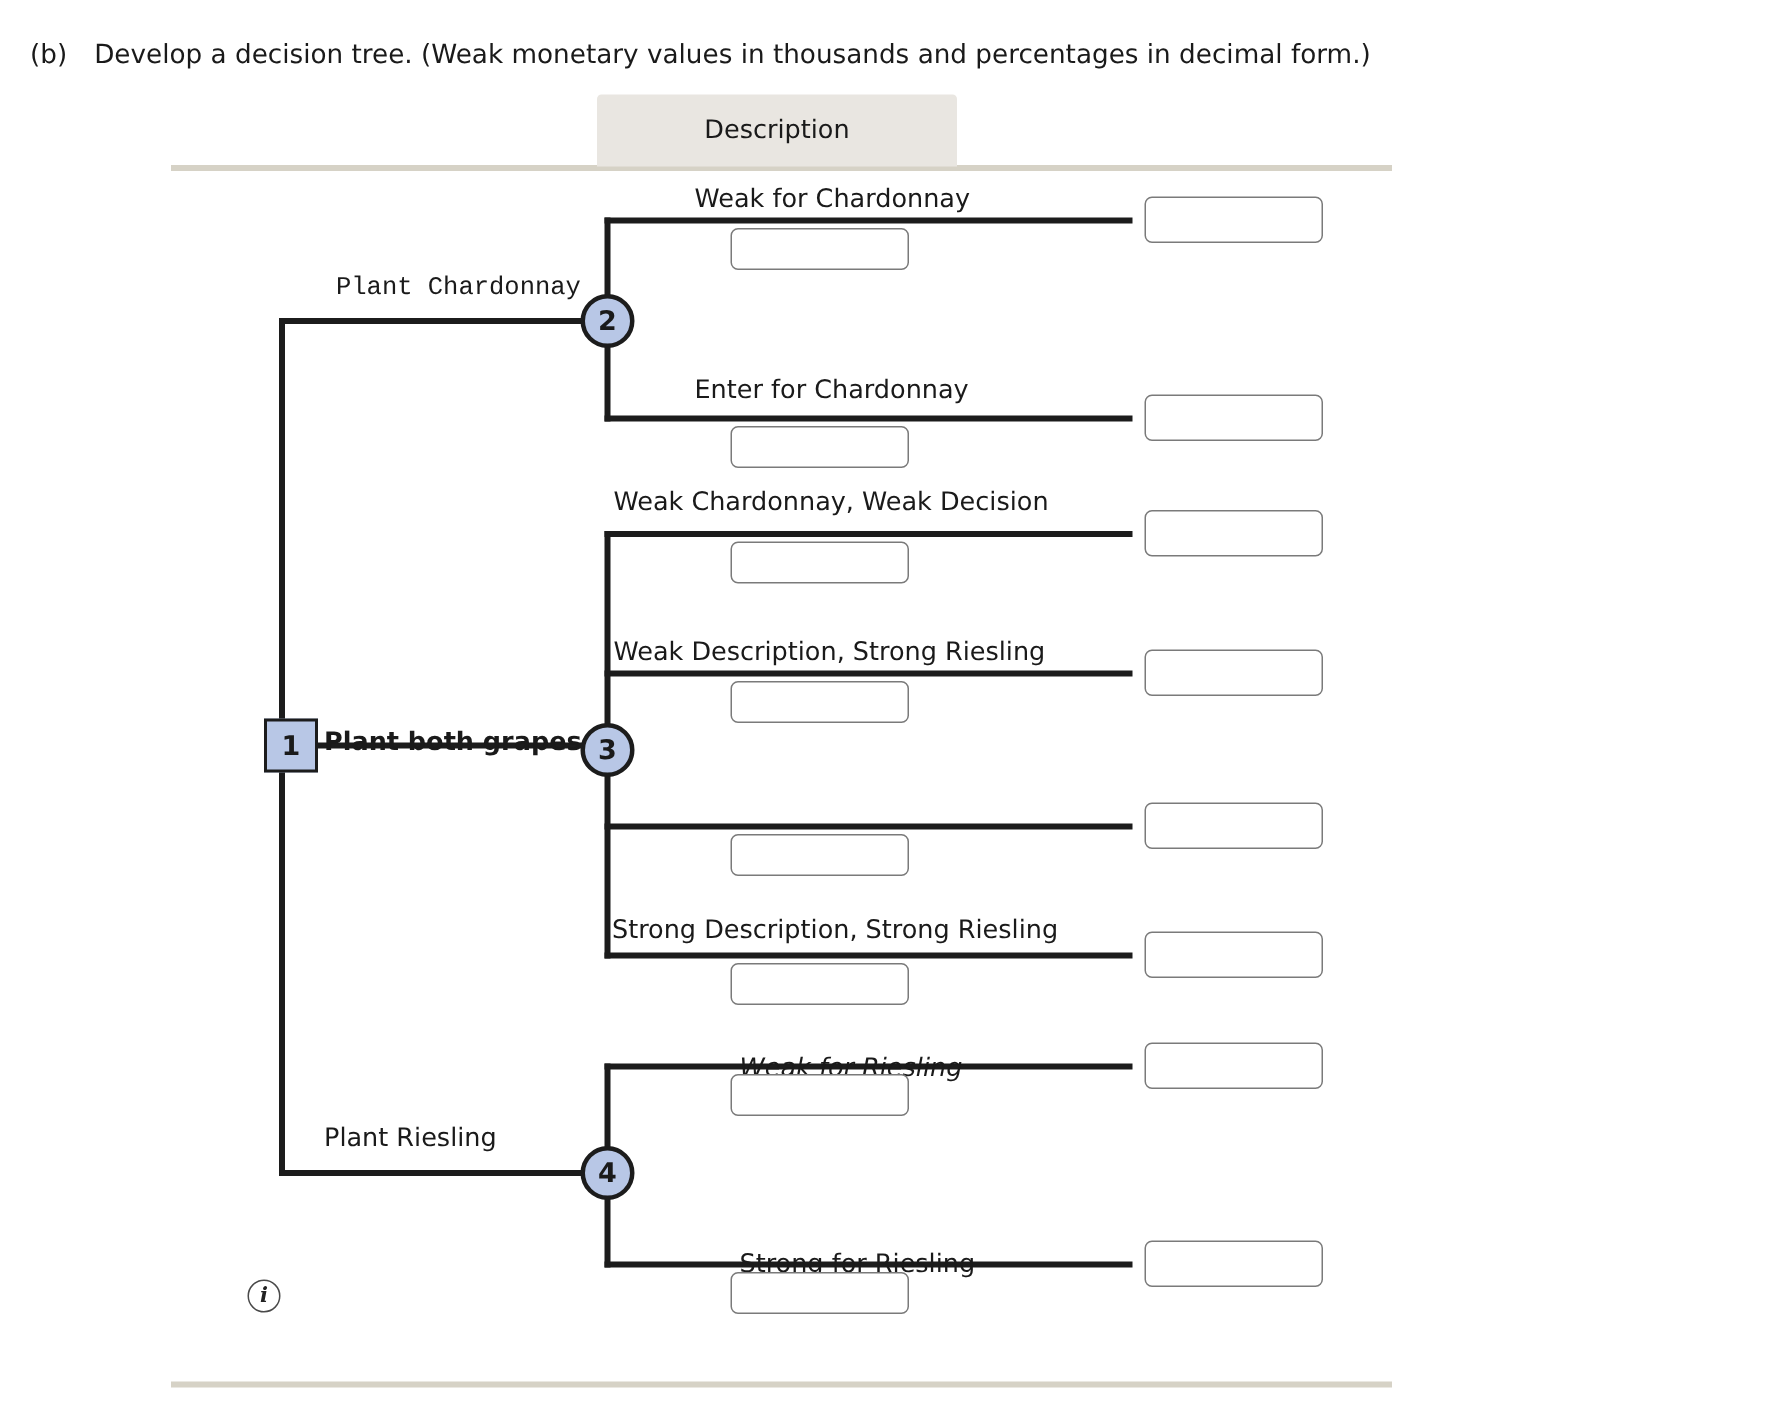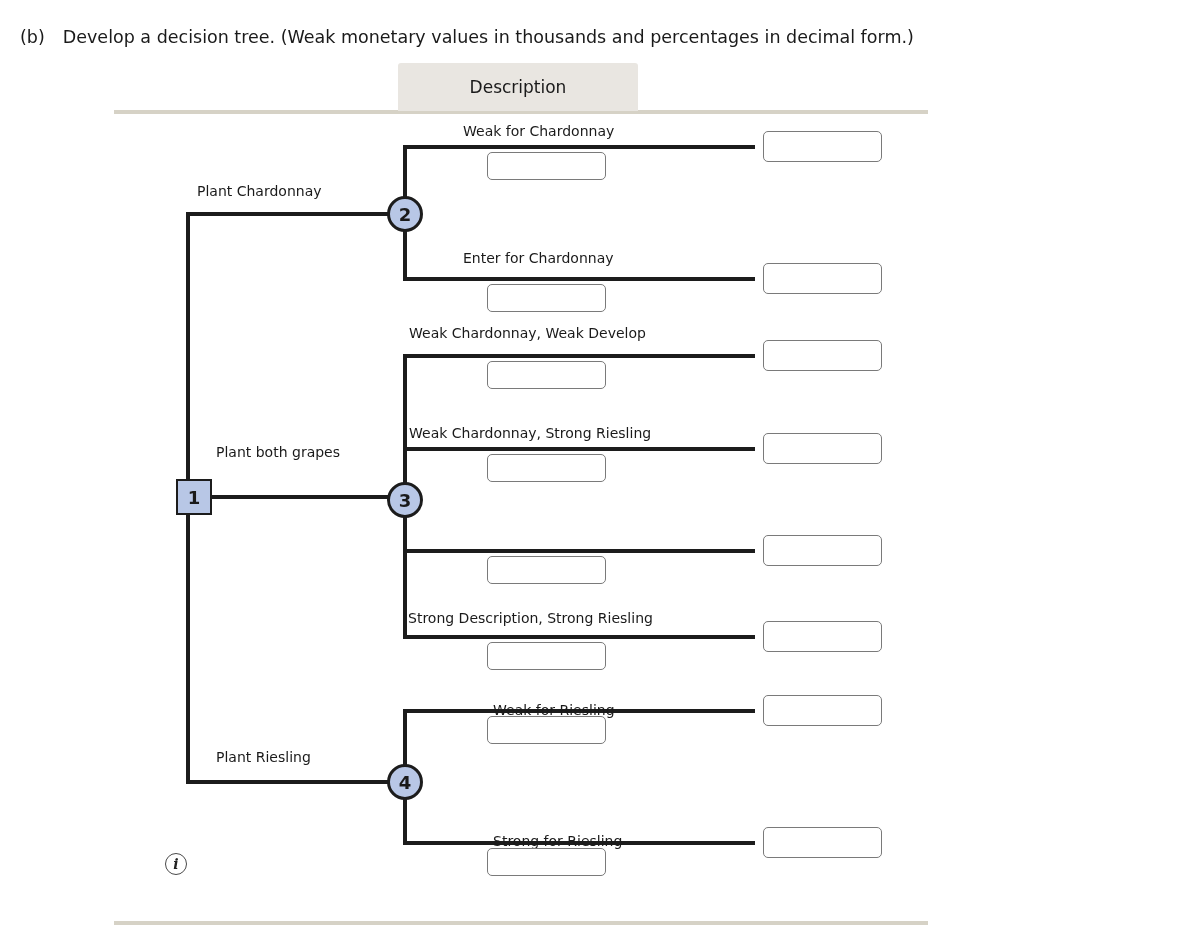--- a/index.html
+++ b/index.html
@@ -20,21 +20,21 @@
   }
   .tab-inactive{
     position:absolute;left:398px;top:63px;width:240px;height:48px;box-sizing:border-box;
     background:var(--tab-inactive-bg,#e9e6e1);border-radius:3px 3px 0 0;z-index:2;
     display:flex;align-items:center;justify-content:center;font-size:17px;cursor:pointer;
   }
   
   .hline,.vline{position:absolute;background:var(--line,#1c1c1c);}
   .hline{height:4px;}
   .vline{width:4px;}
-  .branch-label{position:absolute;font-size:14px;white-space:nowrap;z-index:4;}
+  .branch-label{position:absolute;font-size:17px;white-space:nowrap;z-index:4;}
   .node{
     position:absolute;width:36px;height:36px;box-sizing:border-box;z-index:5;
     background:var(--node-fill,#b8c7e6);border:3px solid var(--node-border,#1c1c1c);
     display:flex;align-items:center;justify-content:center;font-size:18px;font-weight:bold;
   }
   .node.circle{border-radius:50%;}
   .node.square{border-width:2.5px;}
   input.prob,input.payoff{
     position:absolute;box-sizing:border-box;background:#fff;border:1px solid #7a7a7a;
     border-radius:5px;z-index:6;font-size:15px;padding:2px 6px;
@@ -61,22 +61,22 @@
   </div>
 
   <div class="tab-rule"></div>
   <div class="tab-inactive">Description</div>
 
   <div class="vline" style="left:186px;top:212px;height:572px;"></div>
   <div class="hline" style="left:186px;top:212px;width:219px;"></div>
   <div class="hline" style="left:186px;top:495px;width:219px;"></div>
   <div class="hline" style="left:186px;top:780px;width:219px;"></div>
 
-  <div class="branch-label" style="left:197px;top:183px;">Plant Chardonnay</div>
-  <div class="branch-label" style="left:216px;top:444px;">Plant both grapes</div>
+  <div class="branch-label" style="left:224px;top:183px;font-family:Liberation Mono, monospace;">Plant Chardonnay</div>
+  <div class="branch-label" style="left:216px;top:485px;font-weight:bold;">Plant both grapes</div>
   <div class="branch-label" style="left:216px;top:749px;">Plant Riesling</div>
 
   <div class="vline" style="left:403px;top:145px;height:136px;"></div>
   <div class="vline" style="left:403px;top:354px;height:285px;"></div>
   <div class="vline" style="left:403px;top:709px;height:136px;"></div>
 
   <div class="node square" style="left:176px;top:479px;">1</div>
   <div class="node circle" style="left:387px;top:196px;">2</div>
   <div class="node circle" style="left:387px;top:482px;">3</div>
   <div class="node circle" style="left:387px;top:764px;">4</div>
@@ -85,40 +85,40 @@
   <div class="branch-label" style="left:463px;top:123px;">Weak for Chardonnay</div>
   <input class="prob" style="top: 152px;" type="text" value="">
   <input class="payoff" style="top: 131px;" type="text" value="">
 
   <div class="hline" style="left:403px;top:277px;width:352px;"></div>
   <div class="branch-label" style="left:463px;top:250px;">Enter for Chardonnay</div>
   <input class="prob" style="top: 284px;" type="text" value="">
   <input class="payoff" style="top: 263px;" type="text" value="">
 
   <div class="hline" style="left:403px;top:354px;width:352px;"></div>
-  <div class="branch-label" style="left:409px;top:325px;">Weak Chardonnay, Weak Develop</div>
+  <div class="branch-label" style="left:409px;top:325px;">Weak Chardonnay, Weak Decision</div>
   <input class="prob" style="top: 361px;" type="text" value="">
   <input class="payoff" style="top: 340px;" type="text" value="">
 
   <div class="hline" style="left:403px;top:447px;width:352px;"></div>
-  <div class="branch-label" style="left:409px;top:425px;">Weak Chardonnay, Strong Riesling</div>
+  <div class="branch-label" style="left:409px;top:425px;">Weak Description, Strong Riesling</div>
   <input class="prob" style="top: 454px;" type="text" value="">
   <input class="payoff" style="top: 433px;" type="text" value="">
 
   <div class="hline" style="left:403px;top:549px;width:352px;"></div>
   <input class="prob" style="top: 556px;" type="text" value="">
   <input class="payoff" style="top: 535px;" type="text" value="">
 
   <div class="hline" style="left:403px;top:635px;width:352px;"></div>
   <div class="branch-label" style="left:408px;top:610px;">Strong Description, Strong Riesling</div>
   <input class="prob" style="top: 642px;" type="text" value="">
   <input class="payoff" style="top: 621px;" type="text" value="">
 
   <div class="hline" style="left:403px;top:709px;width:352px;"></div>
-  <div class="branch-label" style="left:493px;top:702px;">Weak for Riesling</div>
+  <div class="branch-label" style="left:493px;top:702px;font-style:italic;">Weak for Riesling</div>
   <input class="prob" style="top: 716px;" type="text" value="">
   <input class="payoff" style="top: 695px;" type="text" value="">
 
   <div class="hline" style="left:403px;top:841px;width:352px;"></div>
   <div class="branch-label" style="left:493px;top:821px;margin-top:12px;">Strong for Riesling</div>
   <input class="prob" style="top: 848px;" type="text" value="">
   <input class="payoff" style="top: 827px;" type="text" value="">
 
   <div class="info">i</div>
 

